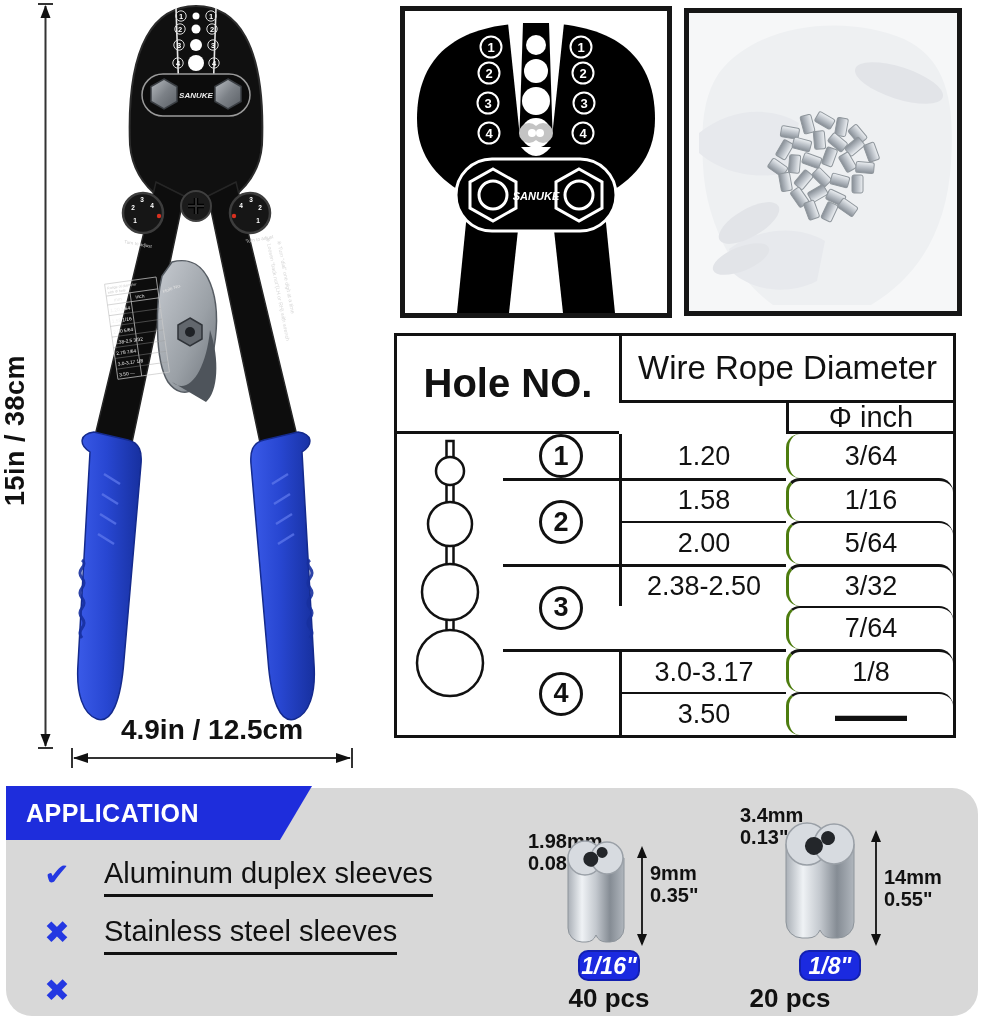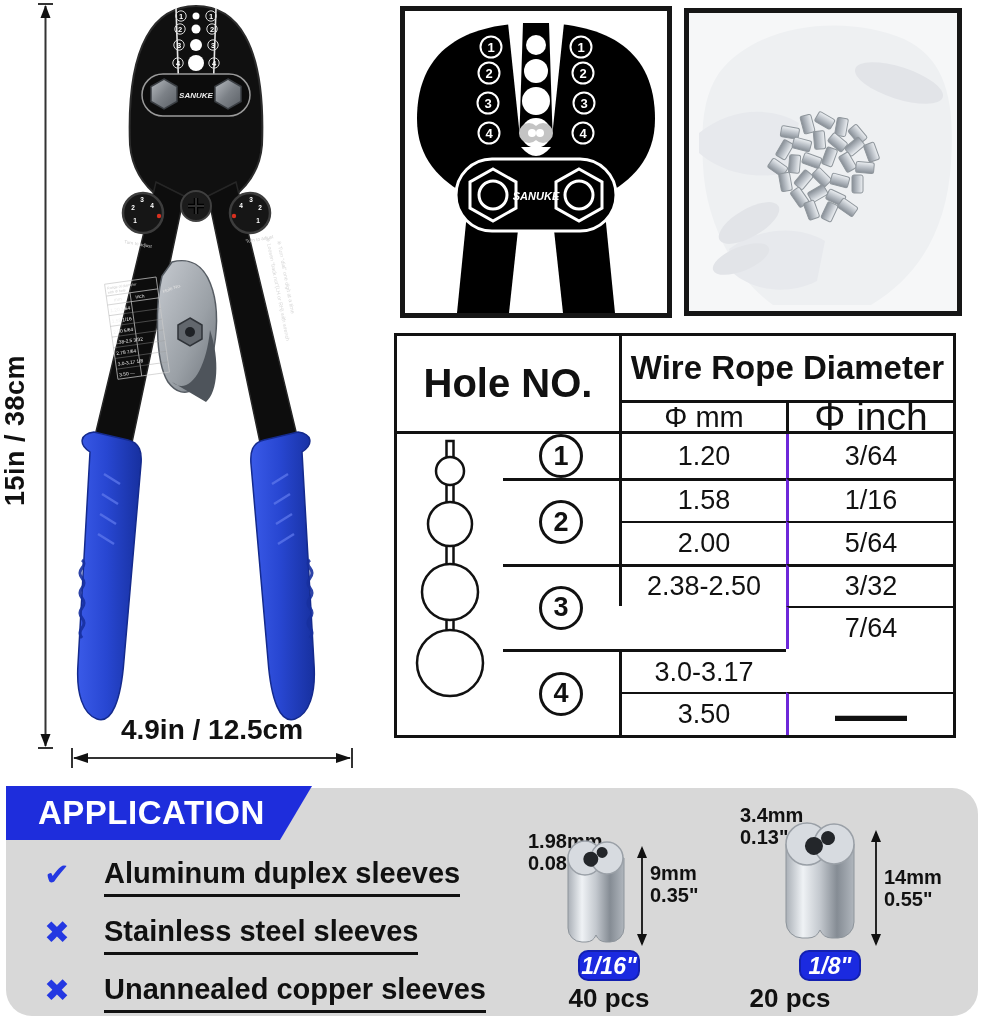--- a/index.html
+++ b/index.html
@@ -16,43 +16,43 @@
   .frame{border:5px solid #161616;background:#fff;box-sizing:border-box;}
   .frame-jaw{left:400px;top:6px;width:272px;height:312px;}
   .frame-photo{left:684px;top:8px;width:278px;height:308px;background:#fbfbfc;}
 
   
   .size-table{left:394px;top:333px;width:562px;height:405px;border:3px solid #111;box-sizing:border-box;
               display:grid;grid-template-columns:106px 116px 167px auto;
               grid-template-rows:67px 31px repeat(7,1fr);background:#fff;}
   .size-table>div{display:flex;align-items:center;justify-content:center;box-sizing:border-box;}
   .th-hole{grid-column:1/3;grid-row:1/3;font-size:40px;font-weight:bold;border-bottom:3px solid #111;}
-  .th-wrd{grid-column:3/5;grid-row:1;font-size:33px;font-weight:bold;border-left:3px solid #111;border-bottom:3px solid #111;}
+  .th-wrd{grid-column:3/5;grid-row:1;font-size:33px;font-weight:normal;border-left:3px solid #111;border-bottom:3px solid #111;}
   .th-mm{grid-column:3;grid-row:2;font-size:29px;border-left:3px solid #111;border-bottom:3px solid #111;}
-  .th-inch{grid-column:4;grid-row:2;font-size:39px;border-left:3px solid #111;border-bottom:3px solid #111;}
+  .th-inch{grid-column:4;grid-row:2;font-size:29px;border-left:3px solid #111;border-bottom:3px solid #111;}
   .cell-draw{grid-column:1;grid-row:3/10;}
   .cell-num{grid-column:2;}
   .num-circle{width:38px;height:38px;border:3px solid #111;border-radius:50%;display:flex;
               align-items:center;justify-content:center;font-size:27px;font-weight:bold;}
   .cell-mm{grid-column:3;border-left:3px solid #111;font-size:27px;}
-  .cell-inch{grid-column:4;border-left:3px solid #6d28d9;font-size:27px;}
+  .cell-inch{grid-column:4;border-left:3px solid #4d7c0f;font-size:27px;border-radius:14px;}
   .rt-thin{border-top:2px solid #111;}
   .rt-thick{border-top:3px solid #111;}
   .dash{display:inline-block;font-size:30px;font-weight:700;transform:scaleX(2.4) scaleY(1.8);}
 
   
   .gray-panel{left:6px;top:788px;width:972px;height:228px;background:#d8d8d8;border-radius:26px;}
   .app-banner{left:6px;top:786px;width:306px;height:54px;background:#1e2ddc;
               clip-path:polygon(0 0,100% 0,calc(100% - 32px) 100%,0 100%);
               display:flex;align-items:center;}
-  .app-banner span{color:#fff;font-size:33px;font-weight:800;letter-spacing:.5px;padding-left:32px;text-align:center;}
+  .app-banner span{color:#fff;font-size:25px;font-weight:800;letter-spacing:.5px;padding-left:20px;text-align:center;}
   .app-list{left:44px;top:858px;}
   .app-item{display:flex;align-items:flex-start;gap:26px;margin-bottom:19px;}
   .app-mark{color:#2438e2;font-size:31px;font-weight:bold;width:34px;line-height:34px;}
-  .app-label{font-size:29px;font-weight:bold;border-bottom:3px solid #111;padding-bottom:6px;line-height:30px;}
+  .app-label{font-size:29px;font-weight:normal;border-bottom:3px solid #111;padding-bottom:6px;line-height:30px;}
 
   
   .sleeve-dim{font-size:20px;font-weight:bold;line-height:22px;}
   .badge{background:#1b2ae0;border:2px solid #1320b0;color:#fff;font-weight:bold;font-style:italic;
          font-size:23px;border-radius:10px;text-align:center;line-height:29px;box-sizing:border-box;}
   .pcs{font-size:26px;font-weight:bold;text-align:center;}
 
   svg text{font-family:"Liberation Sans","DejaVu Sans",sans-serif;}
 </style>
 </head>
@@ -317,21 +317,20 @@
         <rect x="114" y="192" width="18" height="11" rx="2" transform="rotate(70 123 197)"></rect>
         <rect x="132" y="194" width="18" height="11" rx="2" transform="rotate(115 141 199)"></rect>
         <rect x="150" y="189" width="18" height="11" rx="2" transform="rotate(35 159 194)"></rect>
       </g>
     </svg>
   </div>
 
   <div class="abs size-table">
     <div class="th-hole">Hole NO.</div>
     <div class="th-wrd">Wire Rope Diameter</div>
-    <div class="th-mm">Φ mm</div>
     <div class="th-inch">Φ inch</div>
 
     <div class="cell-draw">
       <svg width="100" height="290" viewBox="0 0 100 290">
         <g stroke="#111" stroke-width="2.5" fill="#fff">
           <rect x="46.5" y="2" width="7" height="18"></rect>
           <rect x="46.5" y="40" width="7" height="30"></rect>
           <rect x="46.5" y="105" width="7" height="28"></rect>
           <rect x="46.5" y="178" width="7" height="24"></rect>
           <circle cx="50" cy="32" r="14"></circle>
@@ -358,20 +357,21 @@
     <div class="cell-mm" style="grid-row:3">1.20</div>
     <div class="cell-inch" style="grid-row:3">3/64</div>
     <div class="cell-mm rt-thick" style="grid-row:4">1.58</div>
     <div class="cell-inch rt-thick" style="grid-row:4">1/16</div>
     <div class="cell-mm rt-thin" style="grid-row:5">2.00</div>
     <div class="cell-inch rt-thin" style="grid-row:5">5/64</div>
     <div class="cell-mm rt-thick" style="grid-row:6">2.38-2.50</div>
     <div class="cell-inch rt-thick" style="grid-row:6">3/32</div>
     <div class="cell-inch rt-thin" style="grid-row:7">7/64</div>
     <div class="cell-mm rt-thick" style="grid-row:8">3.0-3.17</div>
+    <div class="cell-inch rt-thick" style="grid-row:8">1/8</div>
     <div class="cell-mm rt-thin" style="grid-row:9">3.50</div>
     <div class="cell-inch rt-thin" style="grid-row:9">
       <span class="dash">—</span>
       </div>
   </div>
 
   <div class="abs gray-panel"></div>
   <div class="abs app-banner">
     <span>APPLICATION</span>
   </div>
@@ -380,21 +380,20 @@
     <div class="app-item">
       <span class="app-mark">✔</span>
       <span class="app-label">Aluminum duplex sleeves</span>
     </div>
     <div class="app-item">
       <span class="app-mark">✖</span>
       <span class="app-label">Stainless steel sleeves</span>
     </div>
     <div class="app-item">
       <span class="app-mark">✖</span>
-      <span class="app-label">Unannealed copper sleeves</span>
     </div>
   </div>
 
   <div class="abs sleeve-dim" style="left:528px;top:830px">
     <div>1.98mm</div>
       <div>0.08"</div>
   </div>
   <svg class="abs" style="left:552px;top:836px" width="110" height="118" viewBox="0 0 110 118">
     <defs>
       <linearGradient id="mv1" x1="0" y1="0" x2="1" y2="0">

